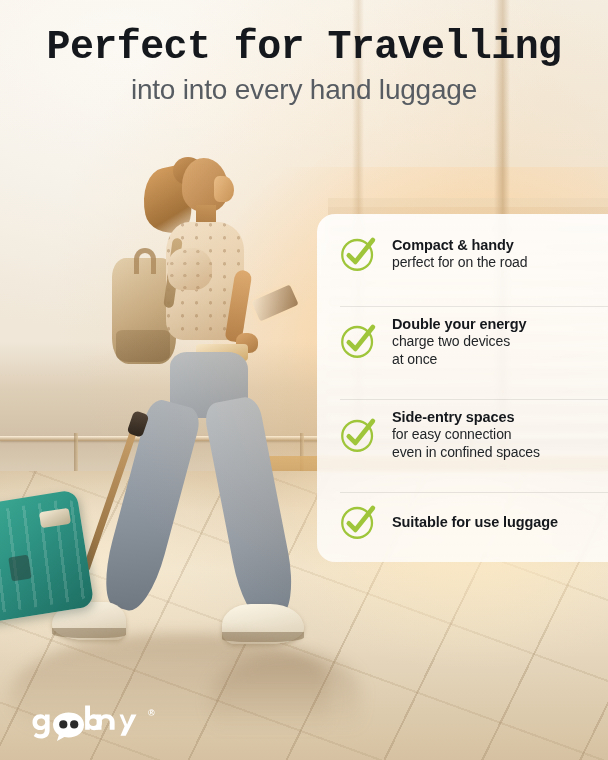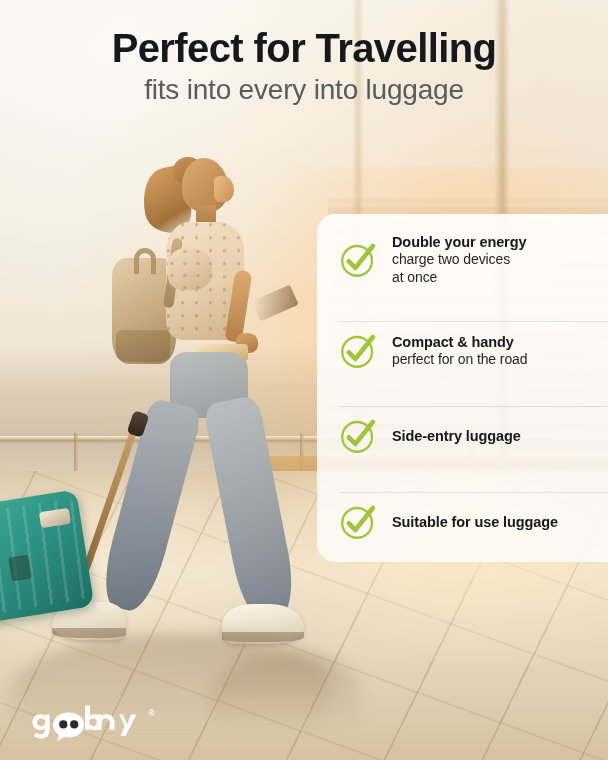--- a/index.html
+++ b/index.html
@@ -301,21 +301,21 @@
     pointer-events:none;
   }
 
   
   .headline{
     position:absolute; left:0; top:26px; width:100%;
     text-align:center; z-index:6;
   }
   .h-title{
     font-size:40px; font-weight:bold; color:#15181c;
-    letter-spacing:-.6px; line-height:1.12;
+    letter-spacing:-.6px; line-height:1.12;font-family:Liberation Mono, monospace;
   }
   .h-sub{
     font-size:28px; font-weight:normal; color:#565c62;
     letter-spacing:-.2px; line-height:1.2; margin-top:2px;
   }
 
   
   .card{
     position:absolute; left:317px; top:214px; width:291px; height:348px;
     background:linear-gradient(180deg, rgba(255,255,255,.90) 0%, rgba(255,255,255,.83) 60%, rgba(255,255,255,.78) 100%);
@@ -418,54 +418,55 @@
       <div class="pc scTag"></div>
     </div>
 
     <div class="reflect"></div>
     <div class="reflect2"></div>
     <div class="grade"></div>
   </div>
 
   <div class="headline">
     <div class="h-title">Perfect for Travelling</div>
-    <div class="h-sub">fits into every into luggage</div>
+    <div class="h-sub">into into every hand luggage</div>
   </div>
 
   <div class="card">
+
+    <div class="feat">
+      <svg class="check" viewBox="0 0 48 48">
+        <circle cx="23" cy="25" r="17" fill="none" stroke="#9fc63b" stroke-width="2.6"></circle>
+        <path d="M13.5 25.5 L21 33 L41 8" fill="none" stroke="#9fc63b" stroke-width="5.4" stroke-linecap="round" stroke-linejoin="round"></path>
+      </svg>
+      <div class="ftext">
+        <div class="ft-title">Compact &amp; handy</div>
+        <div class="ft-desc">perfect for on the road</div>
+      </div>
+    </div>
 
     <div class="feat">
       <svg class="check" viewBox="0 0 48 48">
         <circle cx="23" cy="25" r="17" fill="none" stroke="#9fc63b" stroke-width="2.6"></circle>
         <path d="M13.5 25.5 L21 33 L41 8" fill="none" stroke="#9fc63b" stroke-width="5.4" stroke-linecap="round" stroke-linejoin="round"></path>
       </svg>
       <div class="ftext">
         <div class="ft-title">Double your energy</div>
         <div class="ft-desc">charge two devices<br>at once</div>
       </div>
     </div>
 
     <div class="feat">
       <svg class="check" viewBox="0 0 48 48">
         <circle cx="23" cy="25" r="17" fill="none" stroke="#9fc63b" stroke-width="2.6"></circle>
         <path d="M13.5 25.5 L21 33 L41 8" fill="none" stroke="#9fc63b" stroke-width="5.4" stroke-linecap="round" stroke-linejoin="round"></path>
       </svg>
       <div class="ftext">
-        <div class="ft-title">Compact &amp; handy</div>
-        <div class="ft-desc">perfect for on the road</div>
-      </div>
-    </div>
-
-    <div class="feat">
-      <svg class="check" viewBox="0 0 48 48">
-        <circle cx="23" cy="25" r="17" fill="none" stroke="#9fc63b" stroke-width="2.6"></circle>
-        <path d="M13.5 25.5 L21 33 L41 8" fill="none" stroke="#9fc63b" stroke-width="5.4" stroke-linecap="round" stroke-linejoin="round"></path>
-      </svg>
-      <div class="ftext">
-        <div class="ft-title">Side-entry luggage</div>
+        <div class="ft-title">Side-entry spaces</div>
+        <div class="ft-desc">for easy connection<br>even in confined spaces</div>
       </div>
     </div>
 
     <div class="feat">
       <svg class="check" viewBox="0 0 48 48">
         <circle cx="23" cy="25" r="17" fill="none" stroke="#9fc63b" stroke-width="2.6"></circle>
         <path d="M13.5 25.5 L21 33 L41 8" fill="none" stroke="#9fc63b" stroke-width="5.4" stroke-linecap="round" stroke-linejoin="round"></path>
       </svg>
       <div class="ftext">
         <div class="ft-title">Suitable for use luggage</div>

